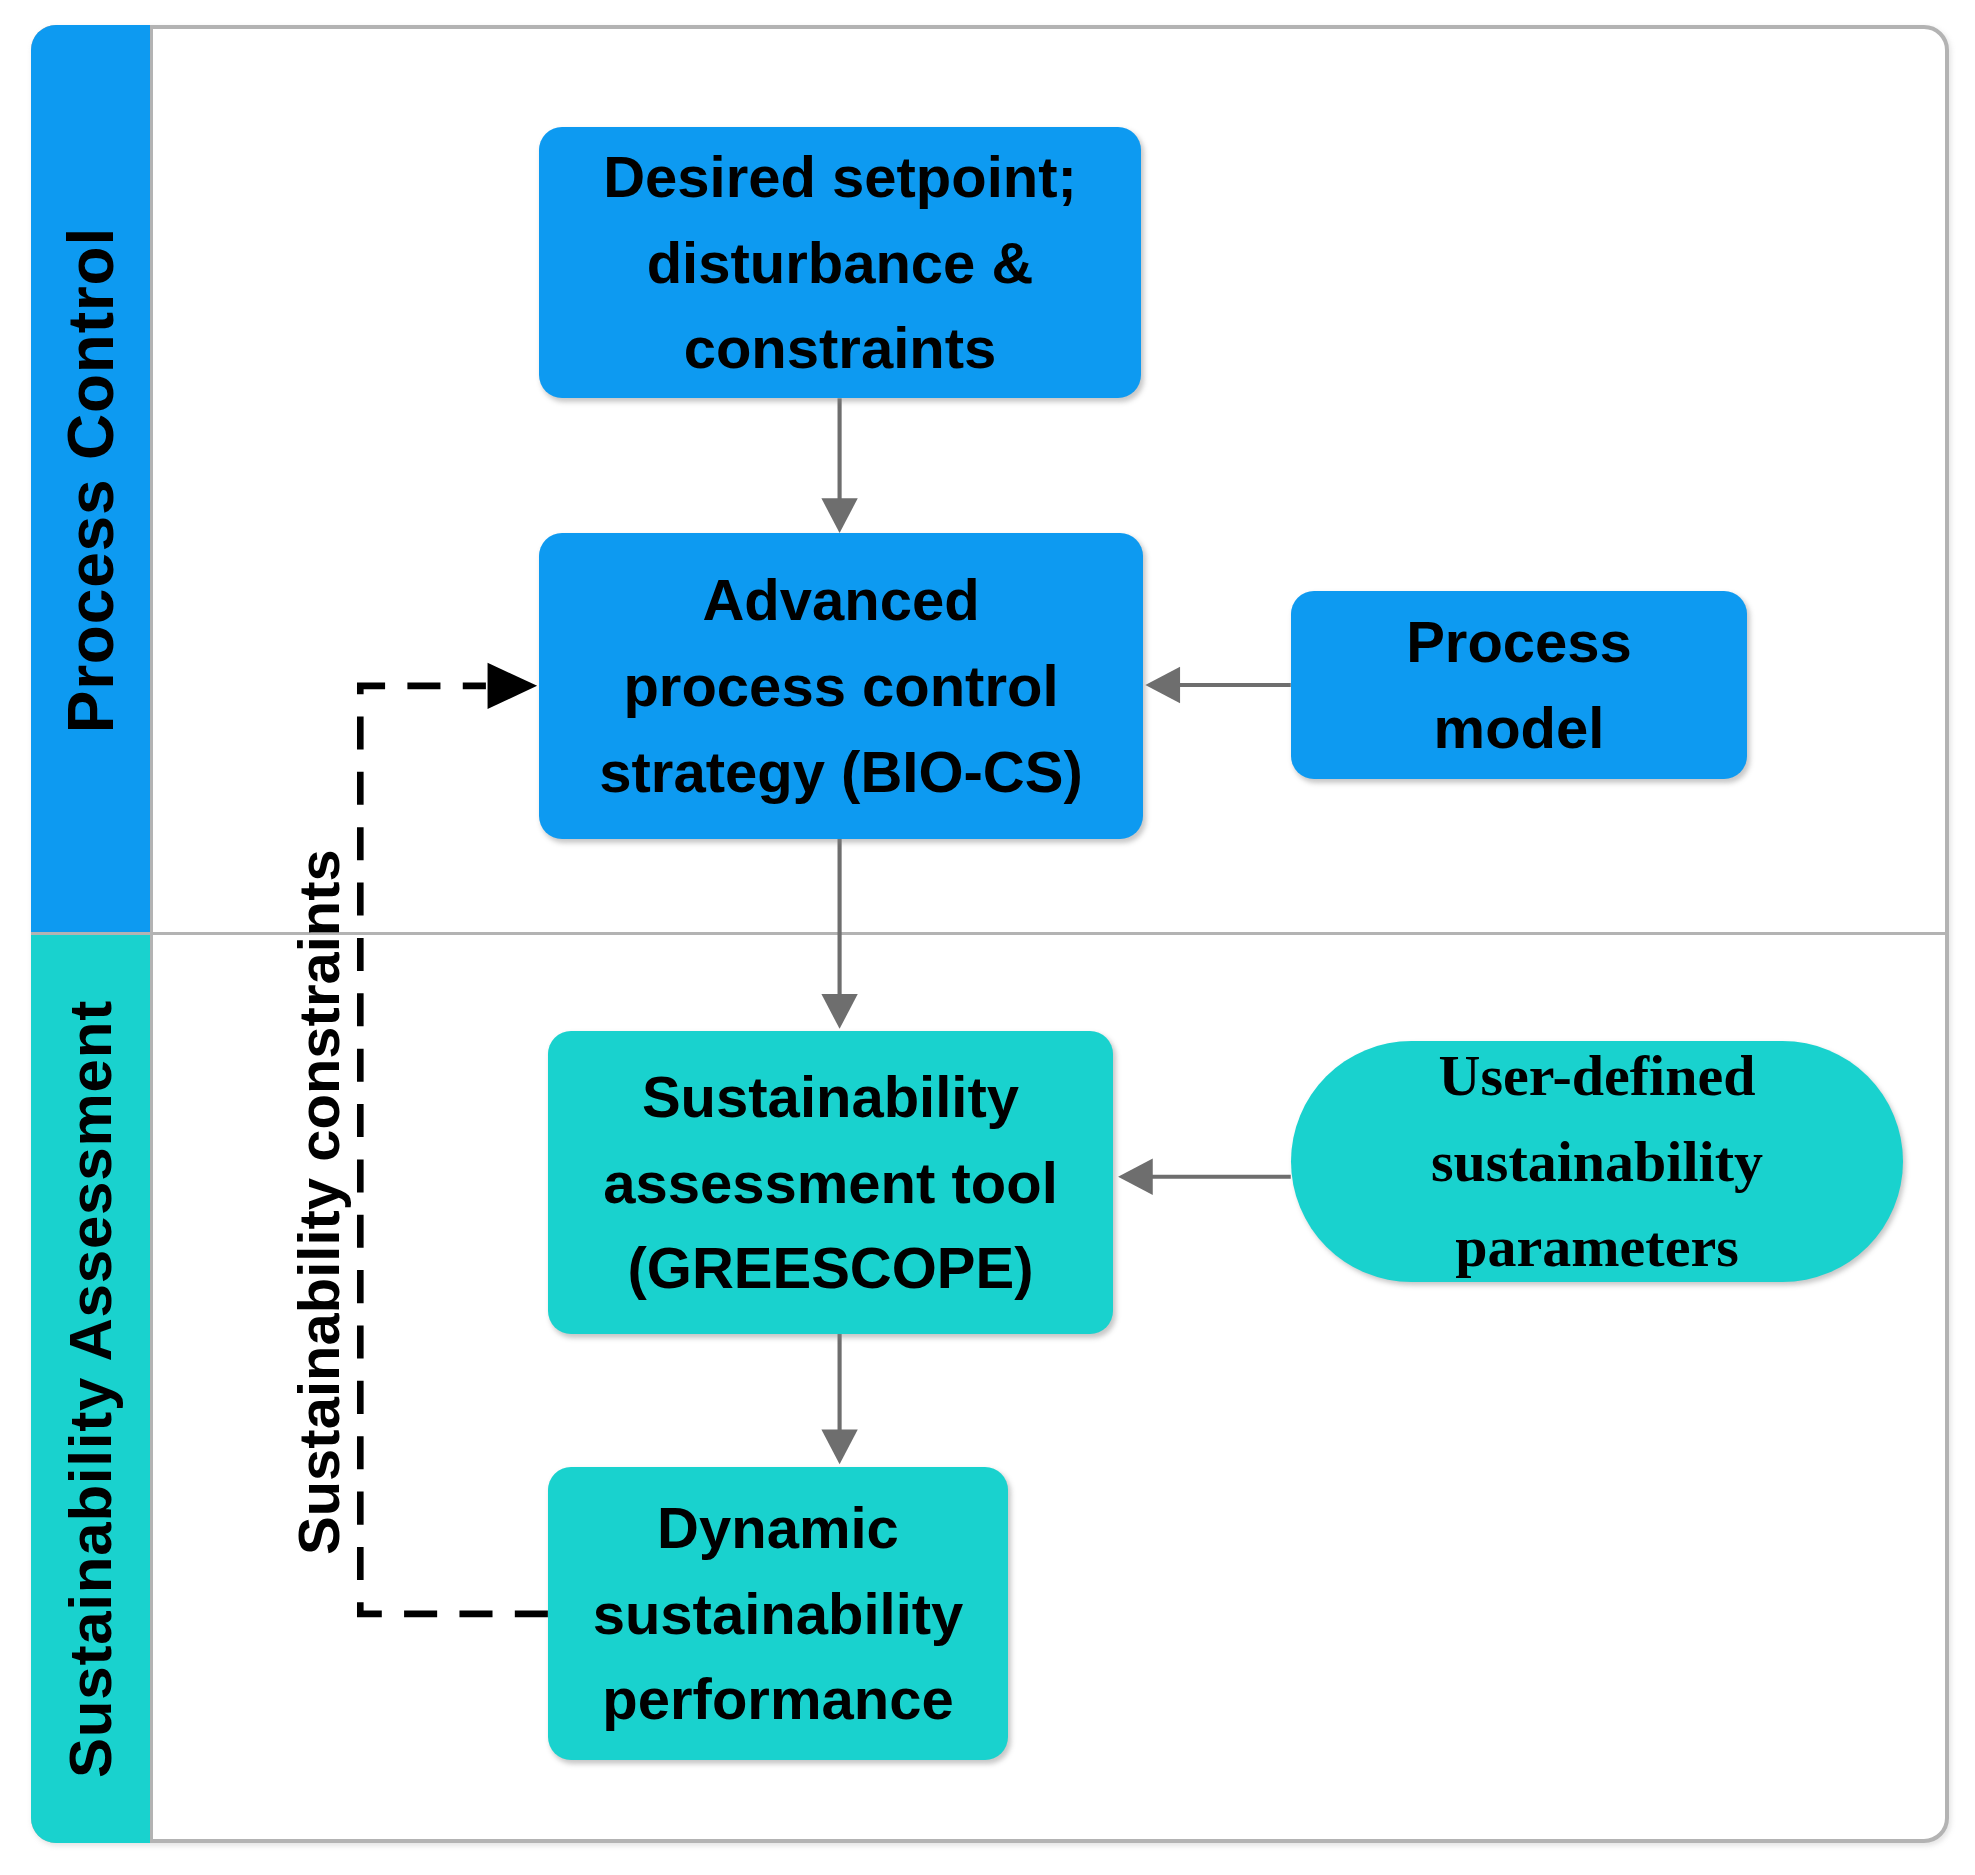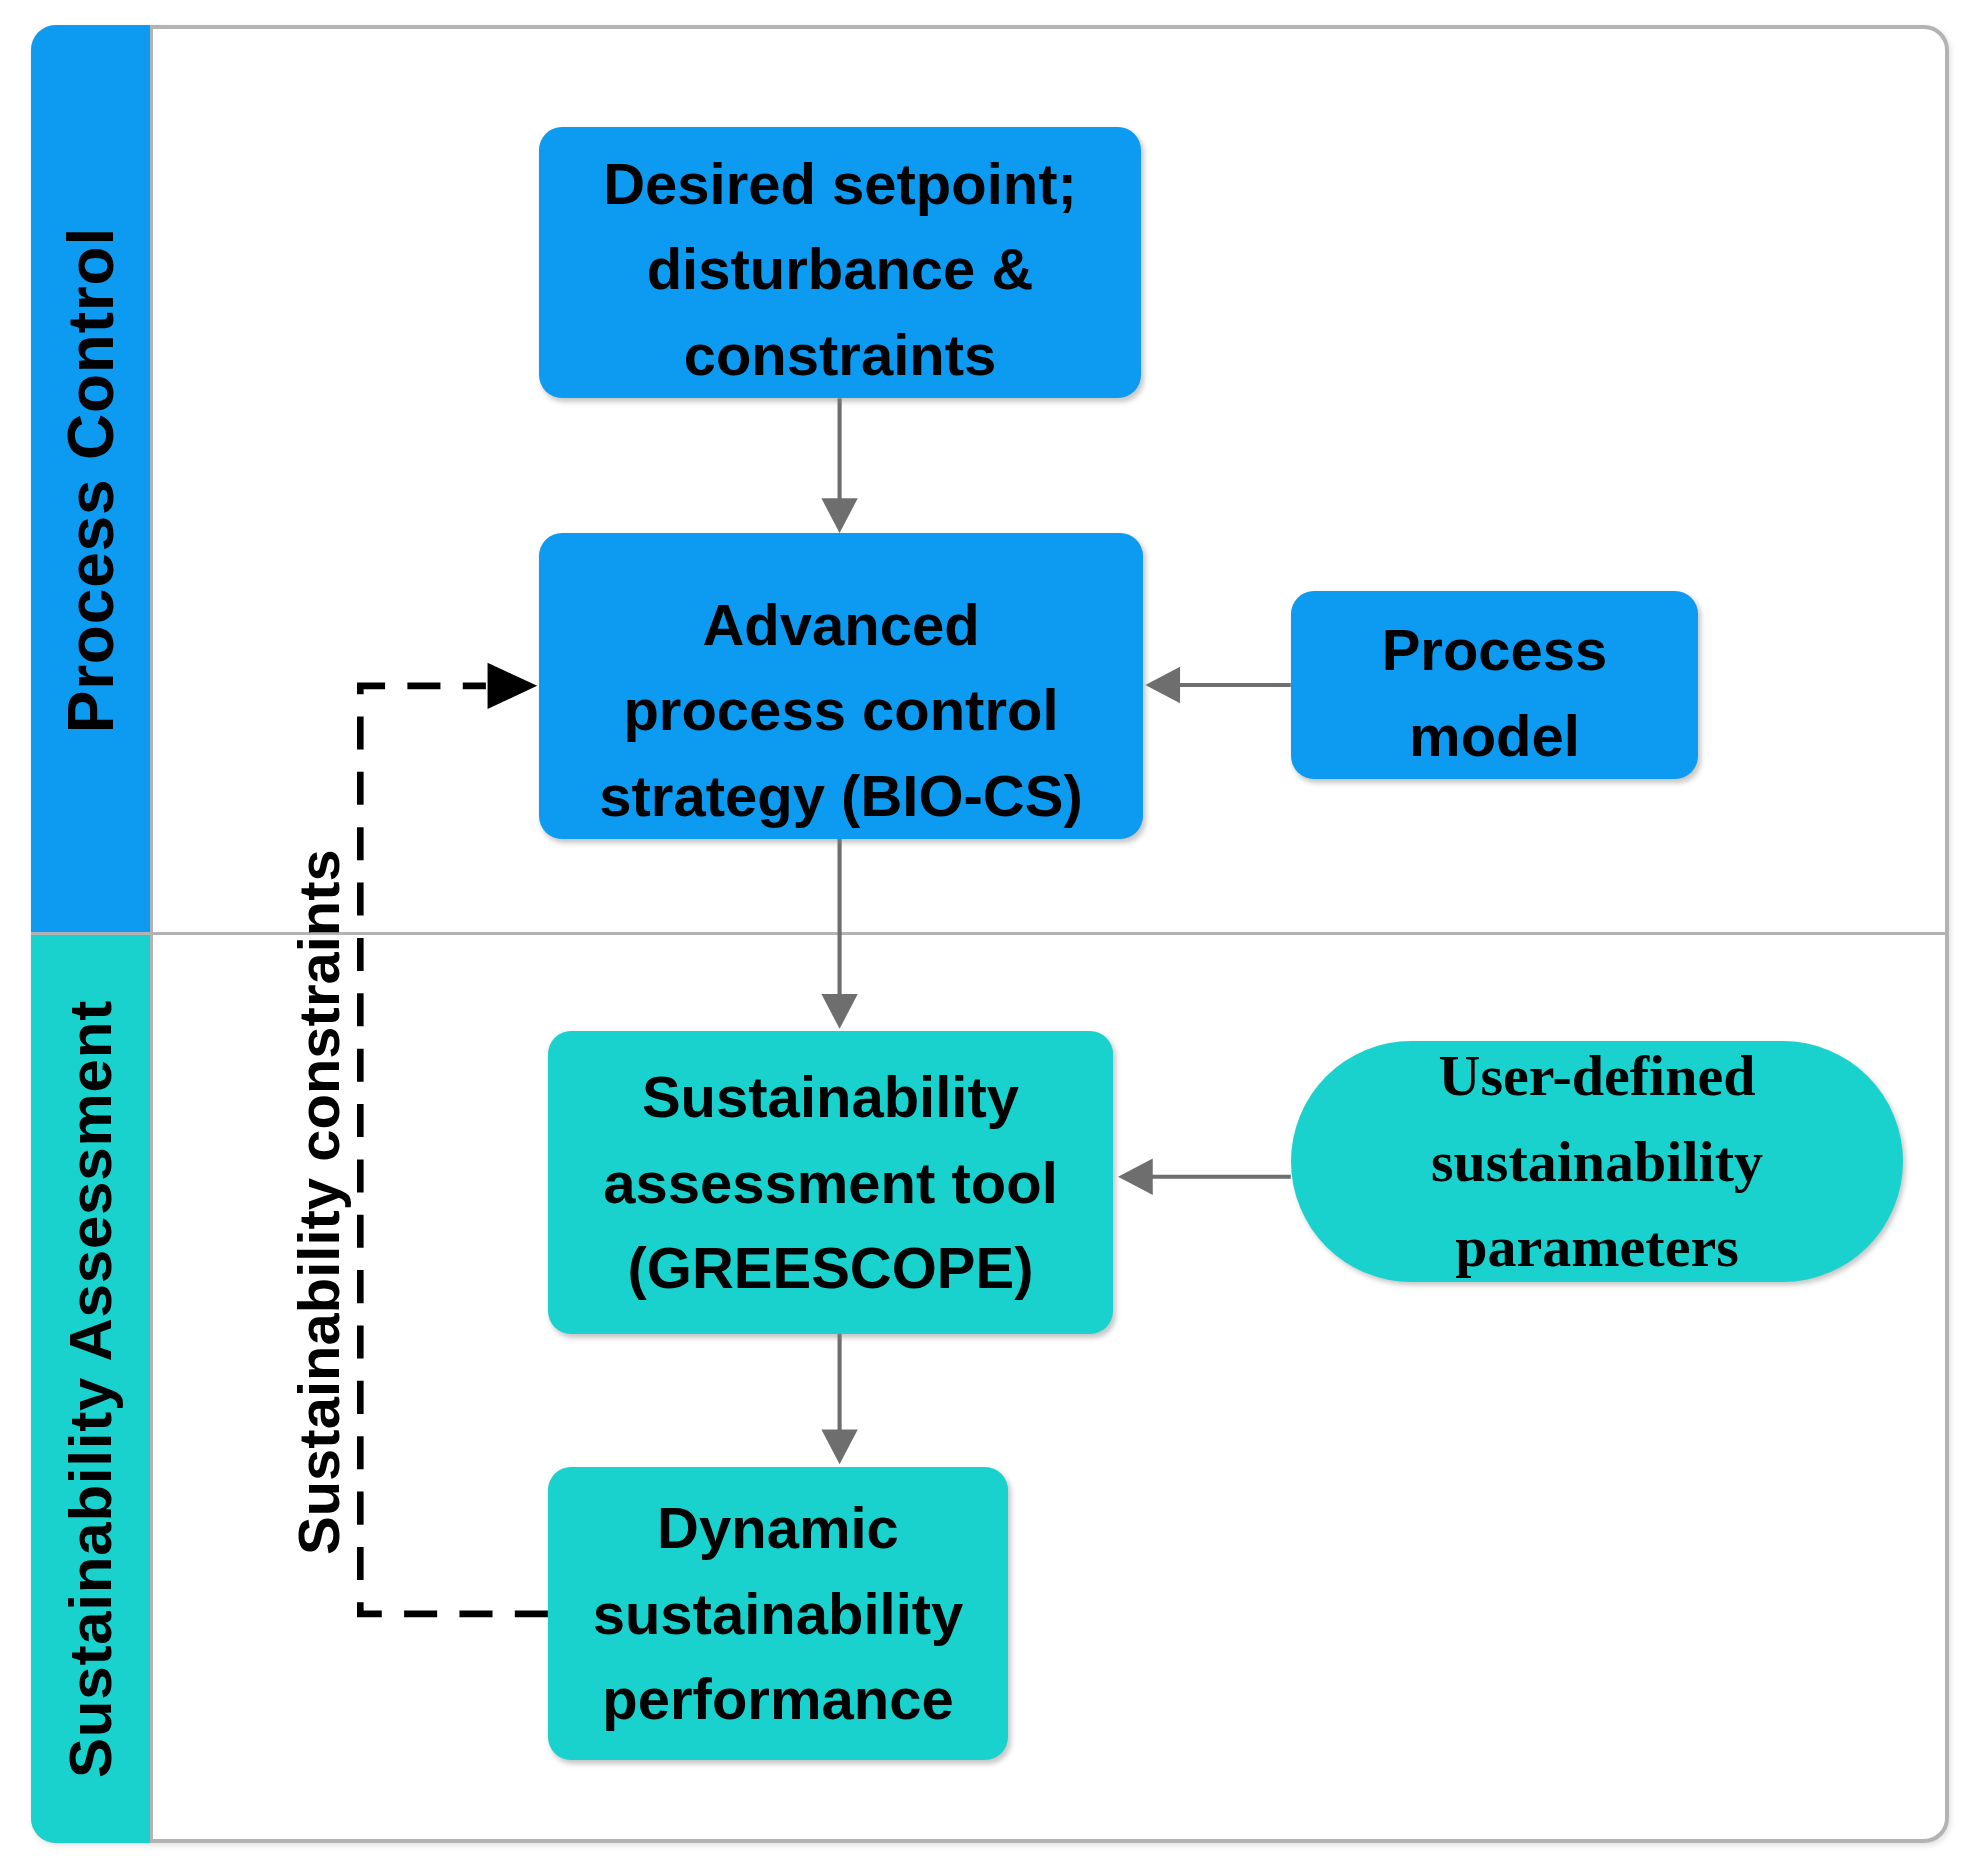--- a/index.html
+++ b/index.html
@@ -42,30 +42,30 @@
     background:var(--frame-border);
   }
   
   .node{
     position:absolute;
     display:flex;align-items:center;justify-content:center;
     text-align:center;
     border-radius:23px;
     box-shadow:2.5px 3.3px 5px rgba(130,130,130,.45);
   }
-  .node-blue{background:var(--blue);align-items:flex-end;}
+  .node-blue{background:var(--blue);}
   .node-cyan{background:var(--cyan);align-items:center;}
   .node-stadium{border-radius:141px;}
   .node-label{
     font-weight:700;color:#000;font-size:58px;line-height:1.48;
     white-space:pre-line;
   }
   #node-desired{left:539px;top:127px;width:602px;height:271px;}
   #node-biocs{left:539px;top:533px;width:604px;height:306px;}
-  #node-procmodel{left:1291px;top:591px;width:407px;height:188px;}
+  #node-procmodel{left:1291px;top:591px;width:456px;height:188px;}
   #node-greescope{left:548px;top:1031px;width:565px;height:303px;}
   #node-userparams{left:1291px;top:1041px;width:612px;height:241px;font-family:Liberation Serif, serif;}
   #node-dynperf{left:548px;top:1467px;width:460px;height:293px;}
   
   .feedback-label{
     position:absolute;left:273px;top:785px;width:91px;height:835px;
     display:flex;align-items:center;justify-content:center;
     writing-mode:vertical-rl;transform:rotate(180deg);
     font-weight:700;font-size:58px;color:#000;white-space:nowrap;
   }

